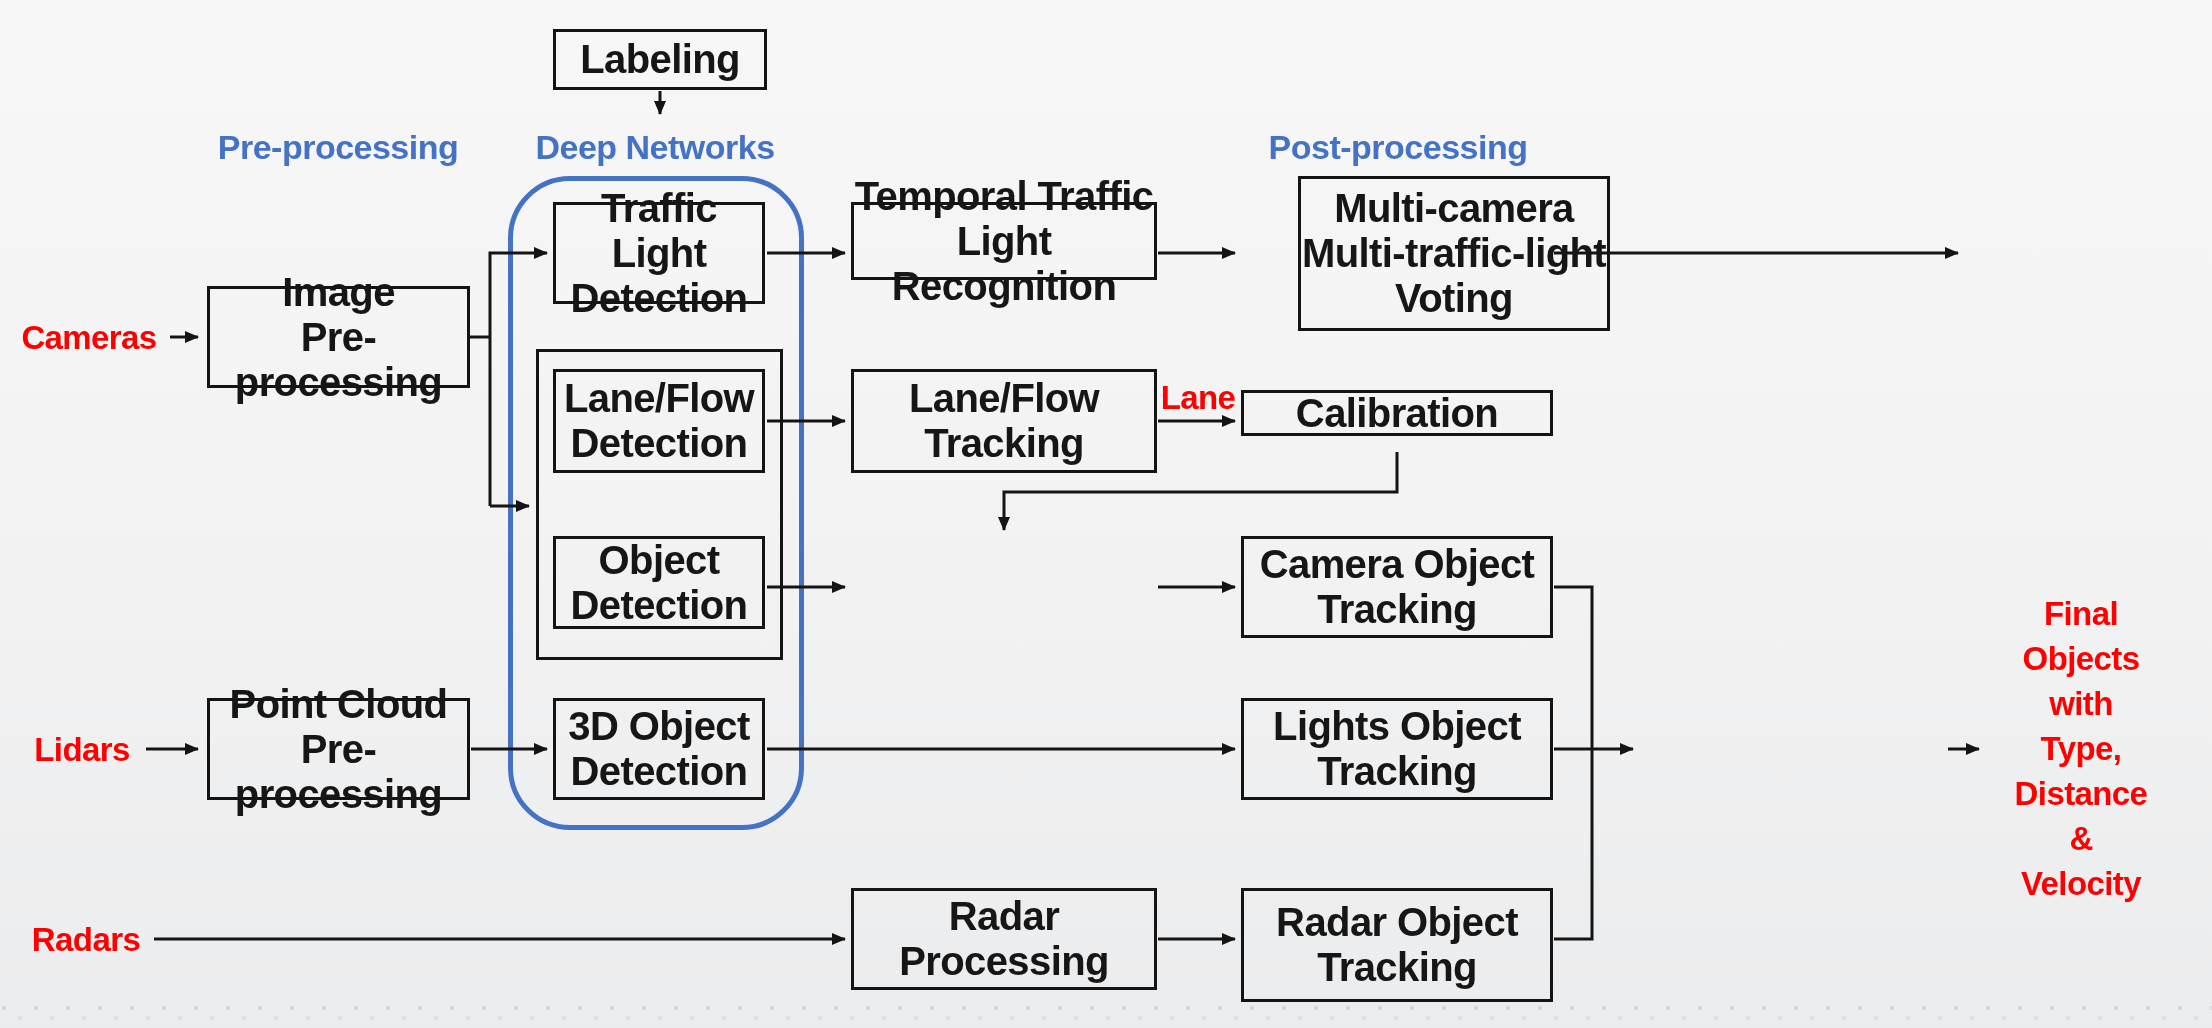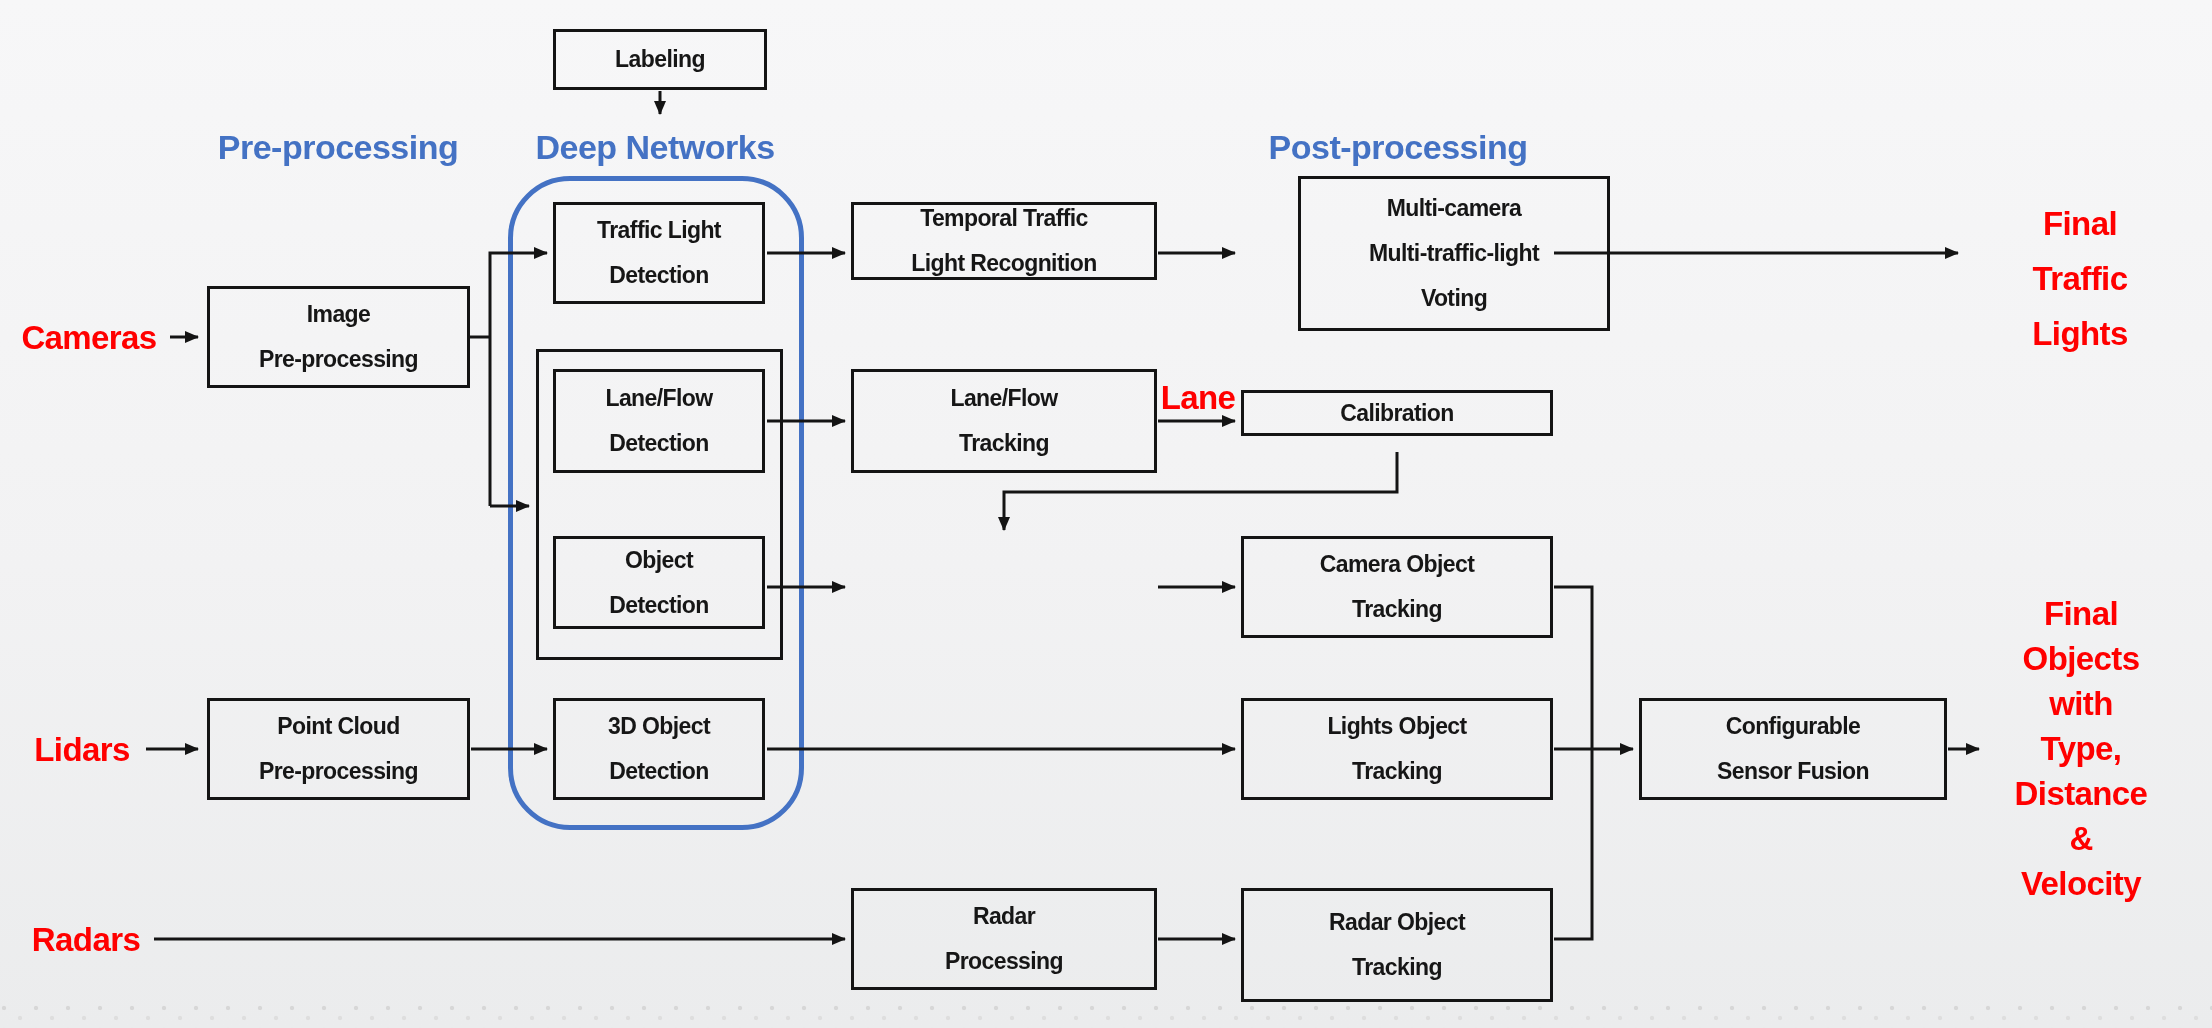--- a/index.html
+++ b/index.html
@@ -11,21 +11,21 @@
     font-family:"Liberation Sans","DejaVu Sans",sans-serif;
     color:#161616;
   }
   .wires{position:absolute;left:0;top:0;z-index:2;}
   .wire{stroke:#141414;stroke-width:3;fill:none;}
   .node{
     position:absolute;z-index:3;box-sizing:border-box;
     border:3px solid #141414;
     display:flex;align-items:center;justify-content:center;
     text-align:center;white-space:pre-line;
-    font-size:23px;line-height:45px;font-weight:700;
+    font-size:40px;line-height:45px;font-weight:700;
     letter-spacing:-0.6px;color:#161616;
   }
   .dn-outline{
     position:absolute;z-index:1;box-sizing:border-box;
     left:508px;top:176px;width:296px;height:654px;
     border:5px solid #4472C4;border-radius:62px;
   }
   .group-rect{
     position:absolute;z-index:1;box-sizing:border-box;
     left:536px;top:349px;width:247px;height:311px;
@@ -113,30 +113,26 @@
   <div class="node" style="left:1298px;top:176px;width:312px;height:155px">Multi-camera
 Multi-traffic-light
 Voting</div>
   <div class="node" style="left:1241px;top:390px;width:312px;height:46px">Calibration</div>
   <div class="node" style="left:1241px;top:536px;width:312px;height:102px">Camera Object
 Tracking</div>
   <div class="node" style="left:1241px;top:698px;width:312px;height:102px">Lights Object
 Tracking</div>
   <div class="node" style="left:1241px;top:888px;width:312px;height:114px">Radar Object
 Tracking</div>
-  <div class="node" style="left:1639px;top:698px;width:308px;height:102px">Configurable
-Sensor Fusion</div>
 
   <div class="rlabel" style="left:89px;top:337px">Cameras</div>
   <div class="rlabel" style="left:82px;top:749px">Lidars</div>
   <div class="rlabel" style="left:86px;top:939px">Radars</div>
 
   <div class="rlabel" style="left:1198px;top:397px">Lane</div>
 
-  <div class="rlabel tl" style="left:2080px;top:278px">Final
-Traffic Lights</div>
   <div class="rlabel" style="left:2081px;top:748px">Final Objects
 with Type,
 Distance &amp;
 Velocity</div>
 
   <div class="dots"></div>
 </div>
 
 </body></html>

